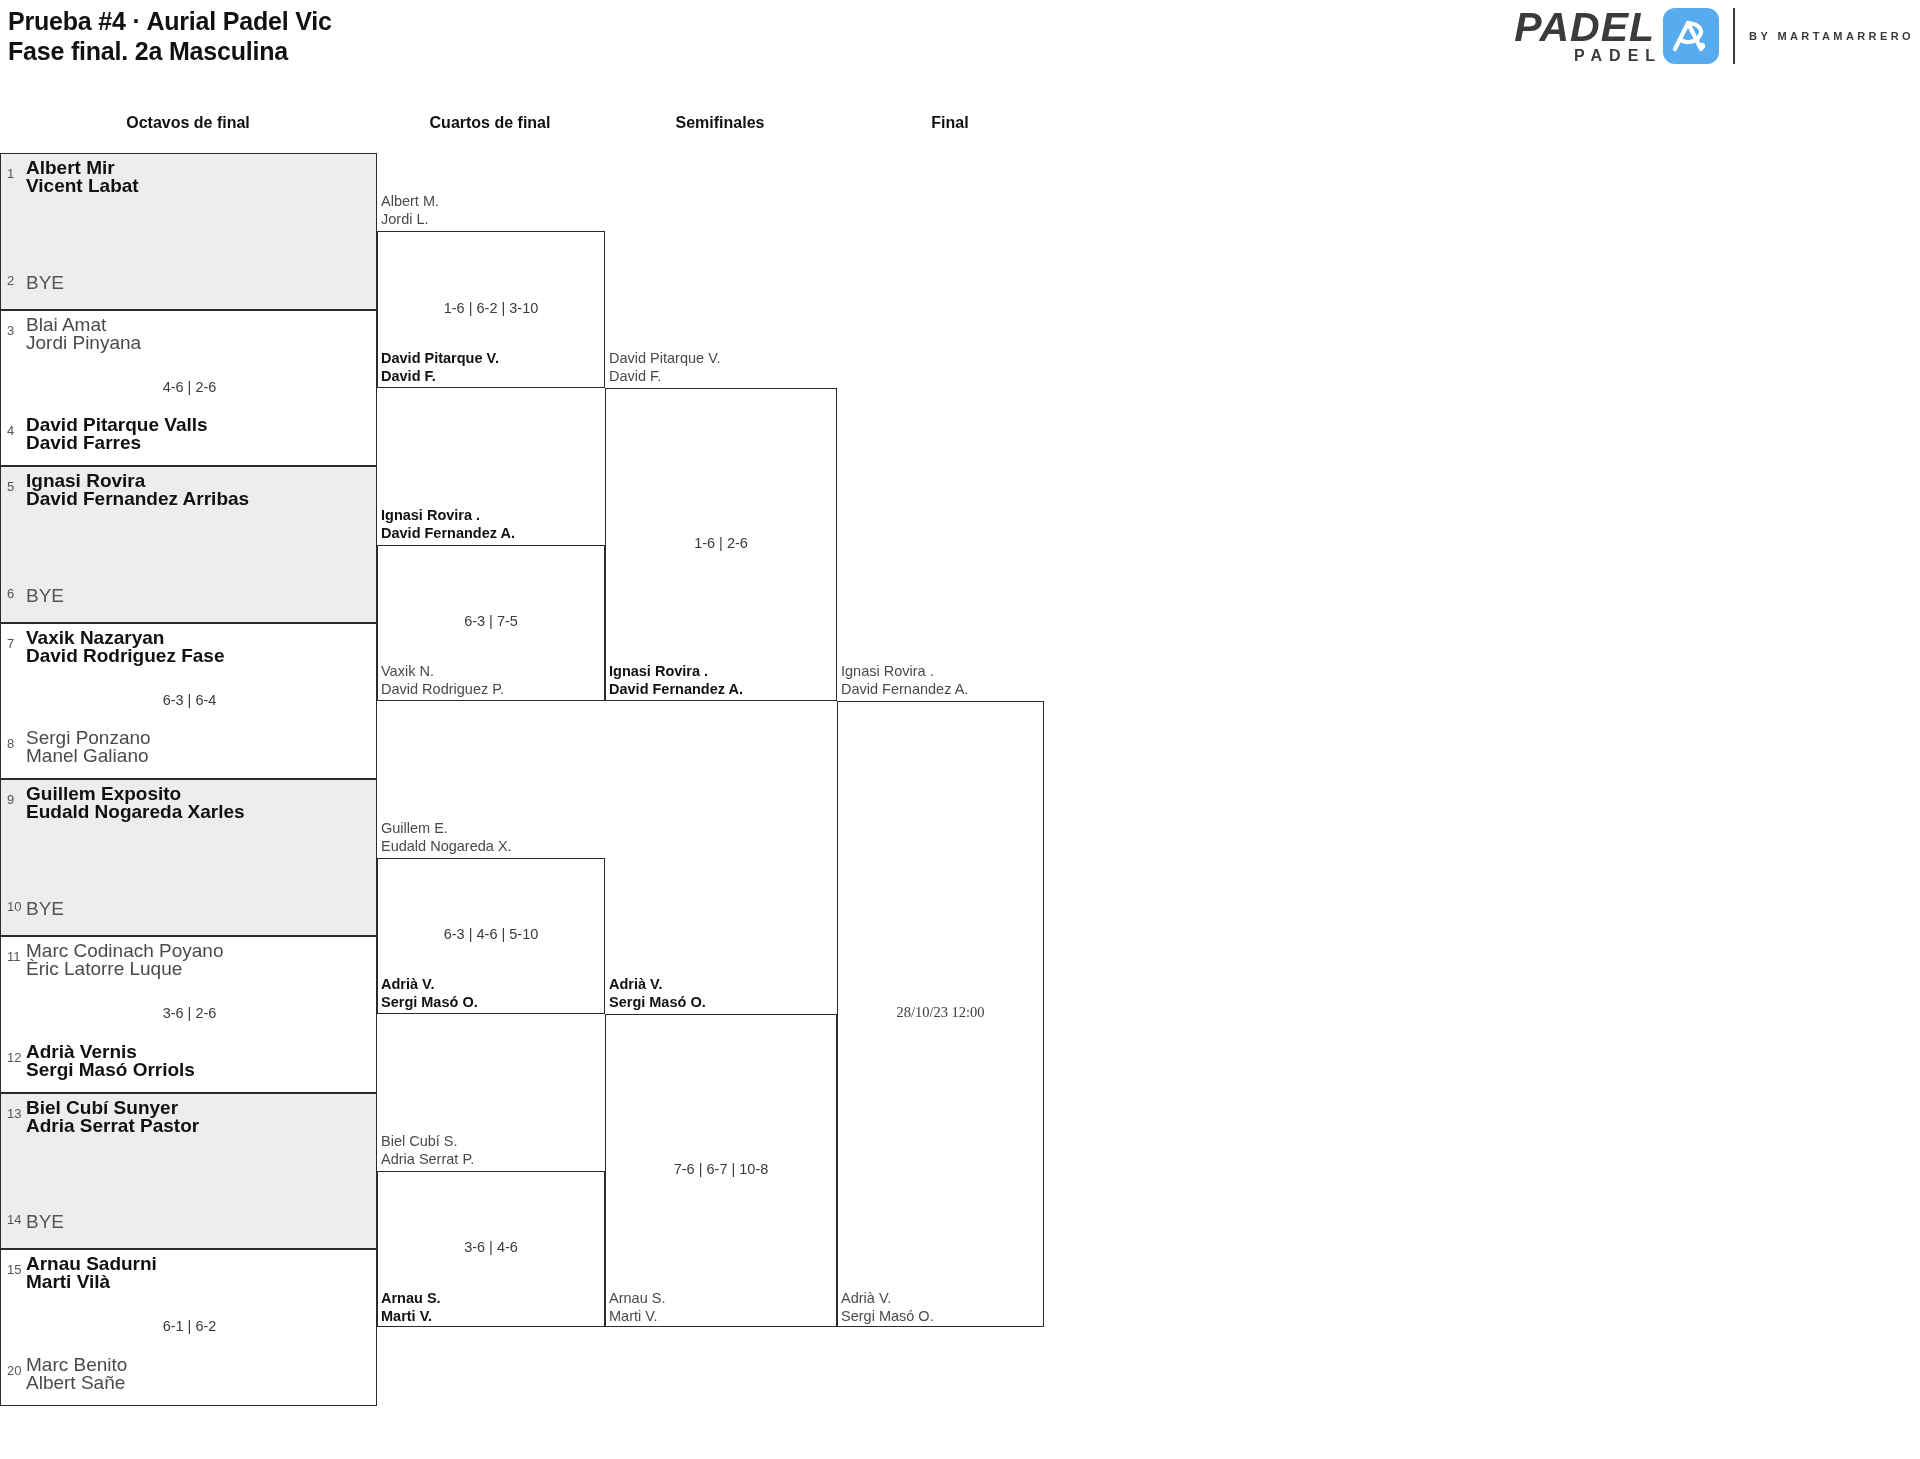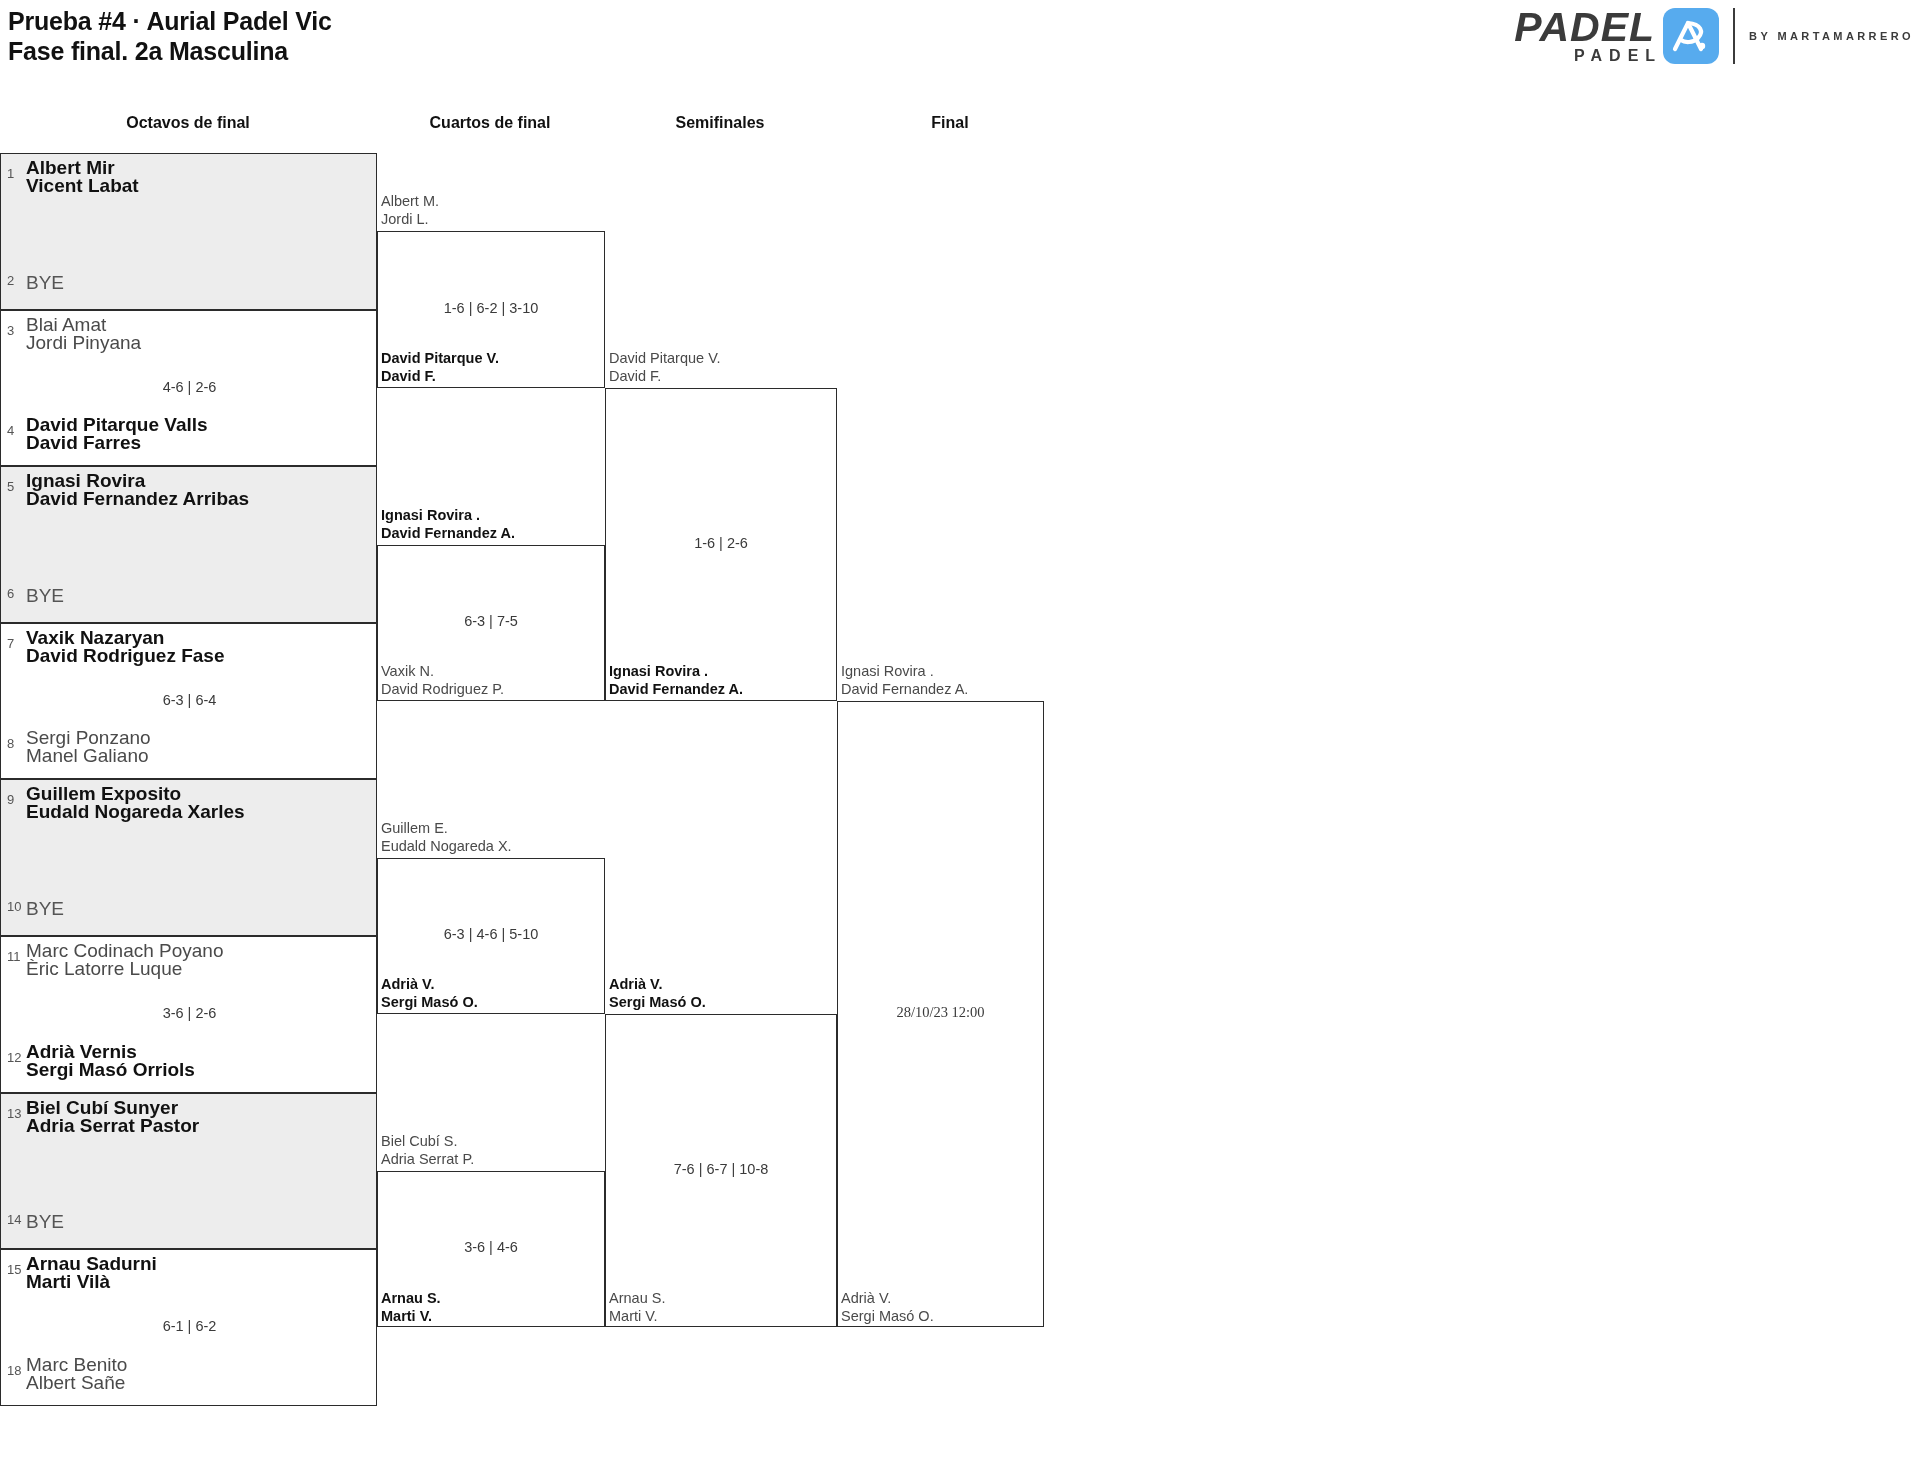--- a/index.html
+++ b/index.html
@@ -172,21 +172,21 @@
       <div class="seed" style="top: 13px;">13</div>
       <div class="team win" style="top: 4px;">Biel Cubí Sunyer</div>
       <div class="team win" style="top: 22px;">Adria Serrat Pastor</div>
       <div class="seed" style="top: 119.6px;">14</div>
       <div class="team bye" style="top: 118.6px;">BYE</div>
     </div>
     <div class="r1-cell" style="left: 0px; top: 1243.2px; width: 377px; height: 156.6px;">
       <div class="seed" style="top: 13px;">15</div>
       <div class="team win" style="top: 4px;">Arnau Sadurni</div>
       <div class="team win" style="top: 22px;">Marti Vilà</div>
-      <div class="seed" style="top: 113.6px;">18</div>
+      <div class="seed" style="top: 113.6px;">20</div>
       <div class="team" style="top: 104.6px;">Marc Benito</div>
       <div class="team" style="top: 122.6px;">Albert Sañe</div>
       <div class="score" style="left: 0px; width: 377px; top: 68.3px;">6-1 | 6-2</div>
     </div>
     <div class="conn" style="left: 377px; top: 225.3px; width: 228px; height: 156.6px;"></div>
     <div class="nextname" style="left: 381px; top: 186.3px;">Albert M.</div>
     <div class="nextname" style="left: 381px; top: 204.3px;">Jordi L.</div>
     <div class="nextname win" style="left: 381px; top: 342.9px;">David Pitarque V.</div>
     <div class="nextname win" style="left: 381px; top: 360.9px;">David F.</div>
     <div class="score" style="left: 377px; width: 228px; top: 293.6px;">1-6 | 6-2 | 3-10</div>

